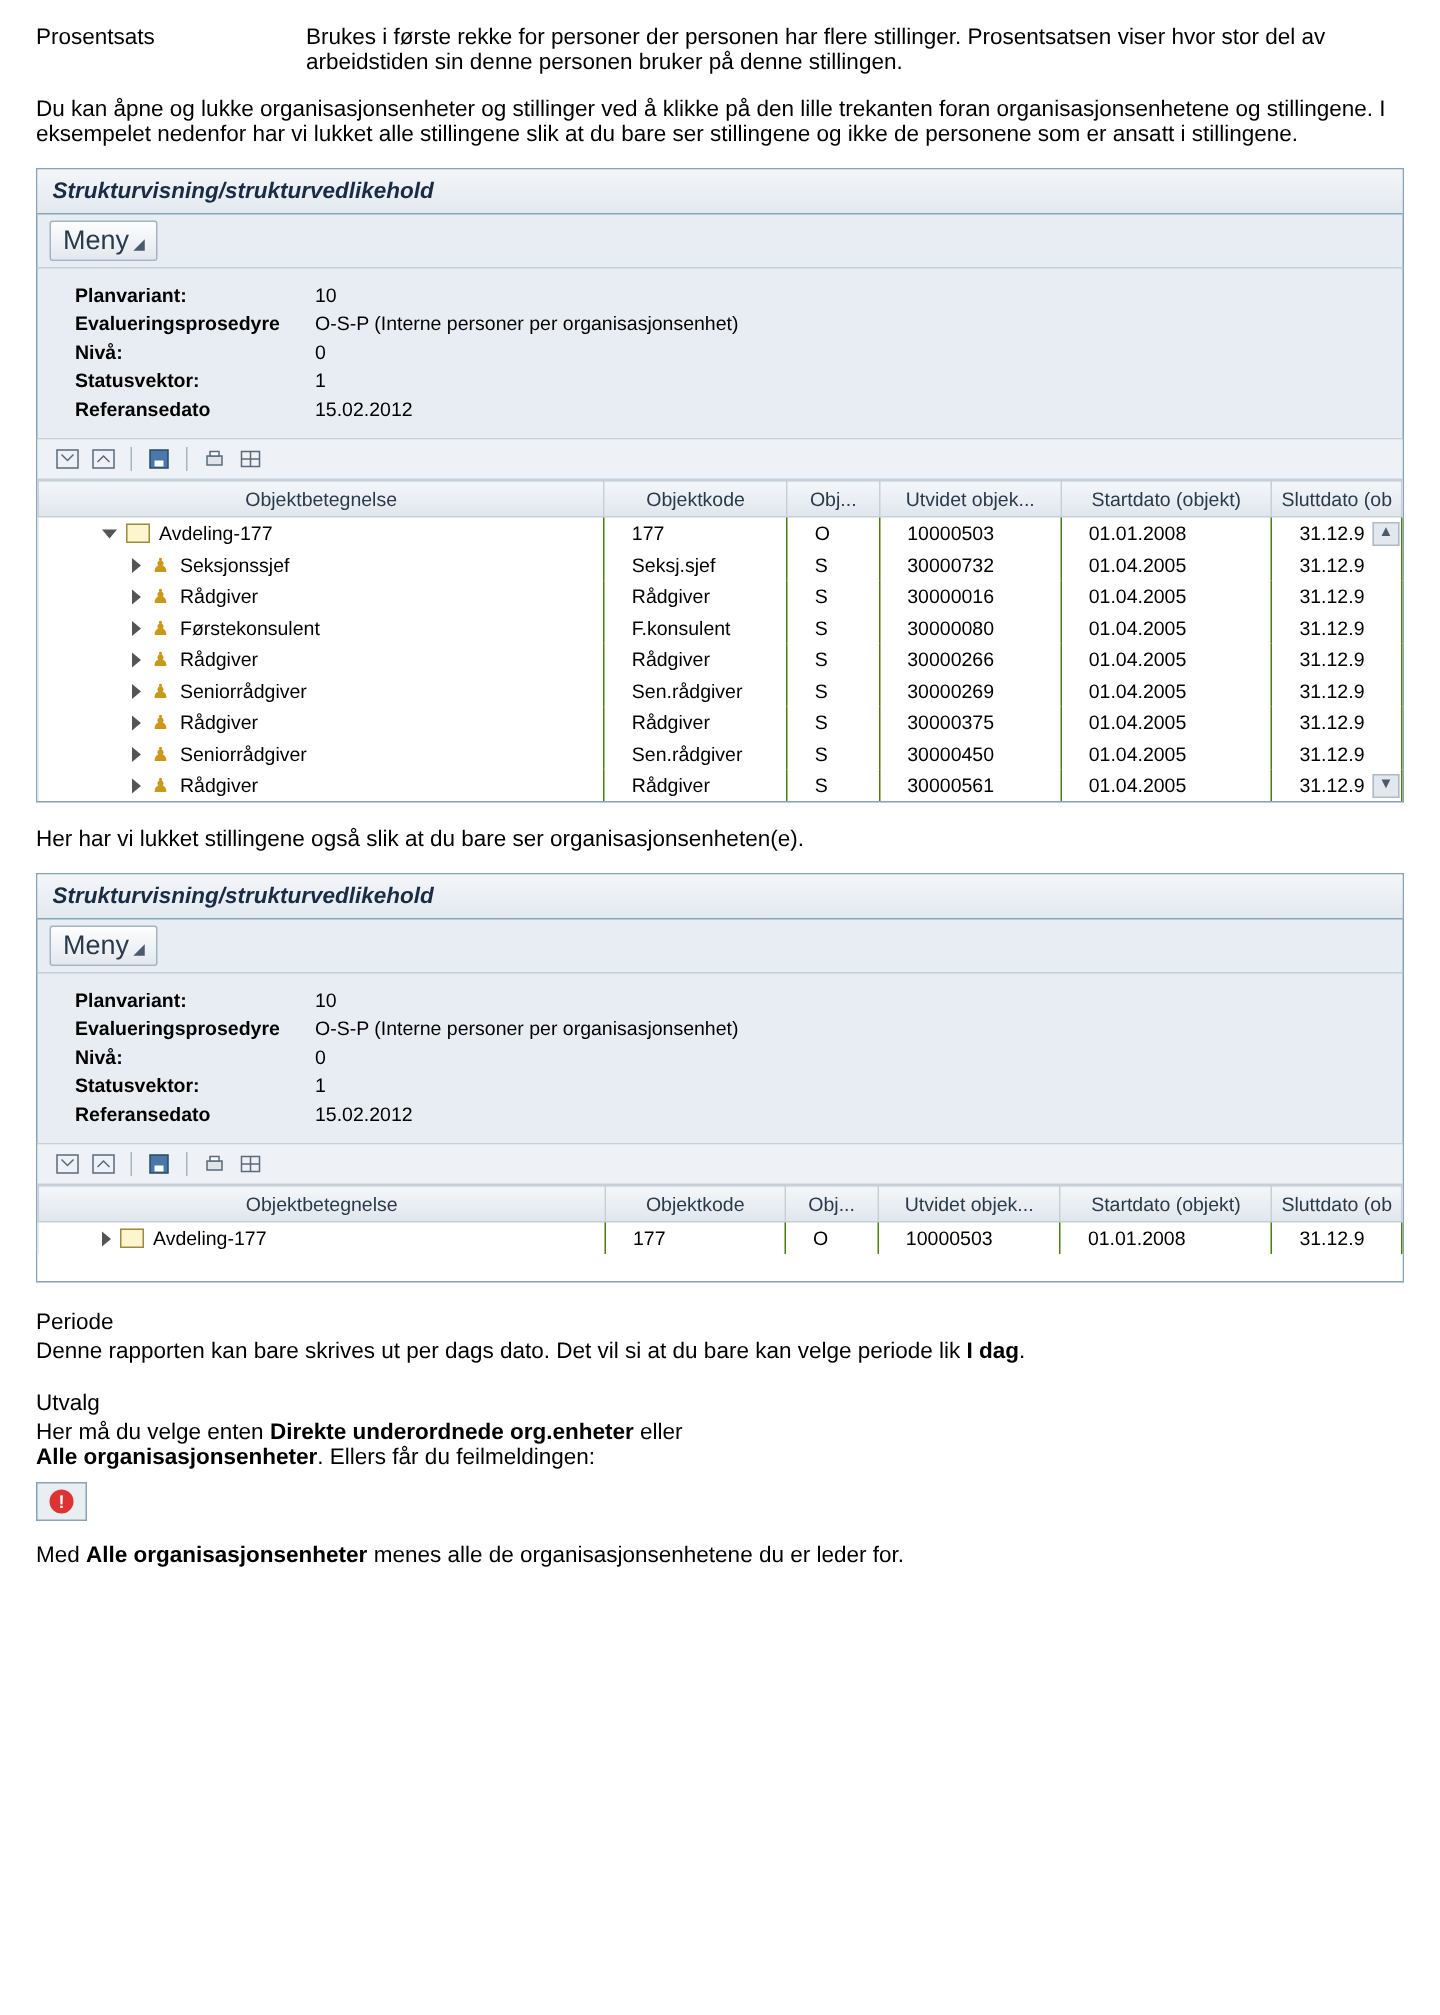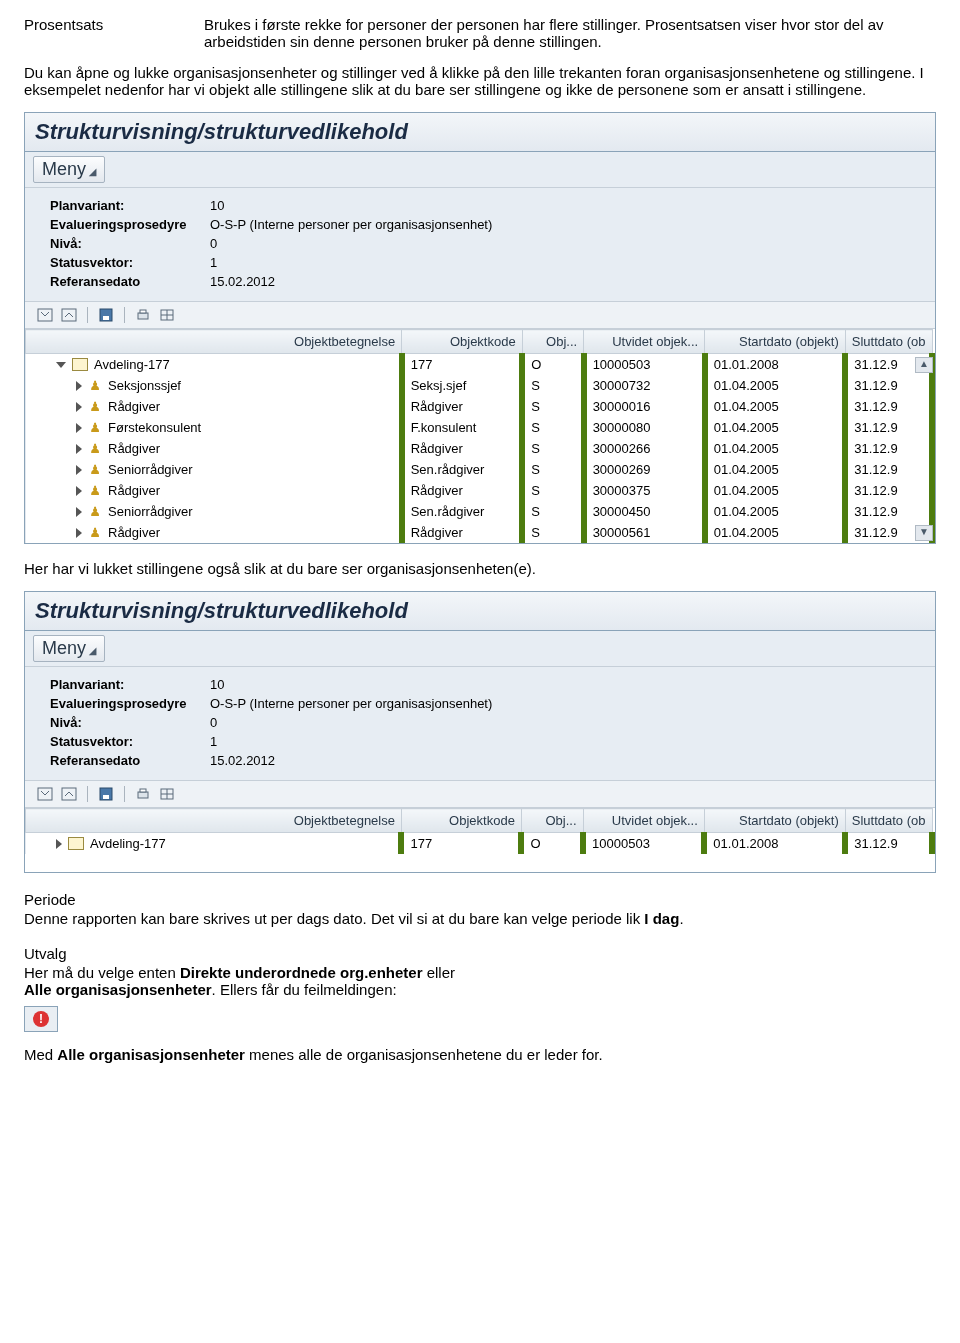--- a/index.html
+++ b/index.html
@@ -26,21 +26,21 @@
   .bold { font-weight: bold; }
   .sap-window {
     border: 1px solid #8aa3b8;
     background: #e7edf3;
     margin-bottom: 16px;
   }
   .sap-title {
     font-family: Arial, sans-serif;
     font-weight: bold;
     font-style: italic;
-    font-size: 22px;
+    font-size: 15px;
     color: #1a2b44;
     padding: 6px 10px;
     border-bottom: 1px solid #8aa3b8;
     background: linear-gradient(#f3f6f9, #e3e9f0);
   }
   .sap-menu-bar {
     padding: 4px 8px;
     border-bottom: 1px solid #c6cfd8;
   }
   .sap-menu-btn {
@@ -100,30 +100,30 @@
   .tb-icon svg { display: block; }
   .sap-table {
     width: 100%;
     border-collapse: collapse;
     font-size: 13px;
     background: #fff;
   }
   .sap-table th {
     background: linear-gradient(#f4f7fa, #dfe6ec);
     border: 1px solid #c6cfd8;
-    text-align: right;
+    text-align: center;
     font-weight: normal;
     color: #2a3a4a;
     padding: 4px 6px;
     white-space: nowrap;
   }
   .sap-table td {
     border-left: 1px solid #e3e8ee;
-    border-right: 6px solid #4d7c0f;
-    padding: 3px 6px;
+    border-right: 1px solid #4d7c0f;
+    padding: 3px 18px;
     white-space: nowrap;
   }
   .sap-table tr.data-row td {
     background: #fff;
   }
   .grid-wrap {
     position: relative;
   }
   .scroll-up, .scroll-down {
     position: absolute;
@@ -209,21 +209,21 @@
 <body>
 
 
 
 
 <div class="def-row">
   <div class="def-term">Prosentsats</div>
   <div class="def-body">Brukes i første rekke for personer der personen har flere stillinger. Prosentsatsen viser hvor stor del av arbeidstiden sin denne personen bruker på denne stillingen.</div>
 </div>
 
-<div class="body-text">Du kan åpne og lukke organisasjonsenheter og stillinger ved å klikke på den lille trekanten foran organisasjonsenhetene og stillingene. I eksempelet nedenfor har vi objekt alle stillingene slik at du bare ser stillingene og ikke de personene som er ansatt i stillingene.</div>
+<div class="body-text">Du kan åpne og lukke organisasjonsenheter og stillinger ved å klikke på den lille trekanten foran organisasjonsenhetene og stillingene. I eksempelet nedenfor har vi lukket alle stillingene slik at du bare ser stillingene og ikke de personene som er ansatt i stillingene.</div>
 
 
 <div class="sap-window">
   <div class="sap-title">Strukturvisning/strukturvedlikehold</div>
   <div class="sap-menu-bar">
     <span class="sap-menu-btn">Meny</span>
   </div>
   <div class="sap-info">
     <div class="sap-info-row">
         <span class="sap-info-label">Planvariant:</span>

